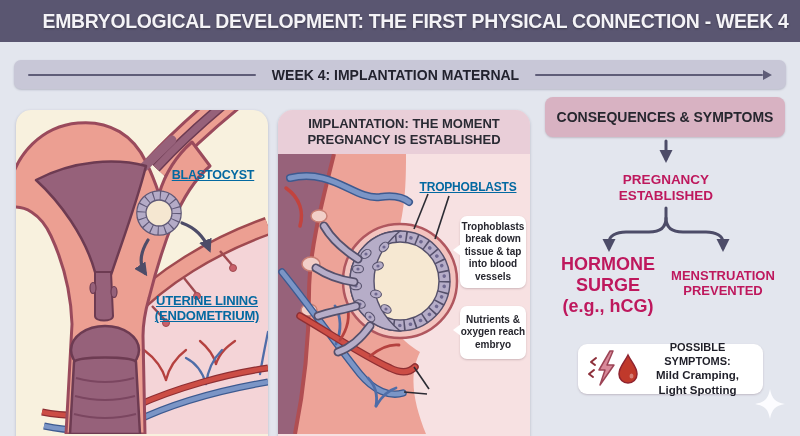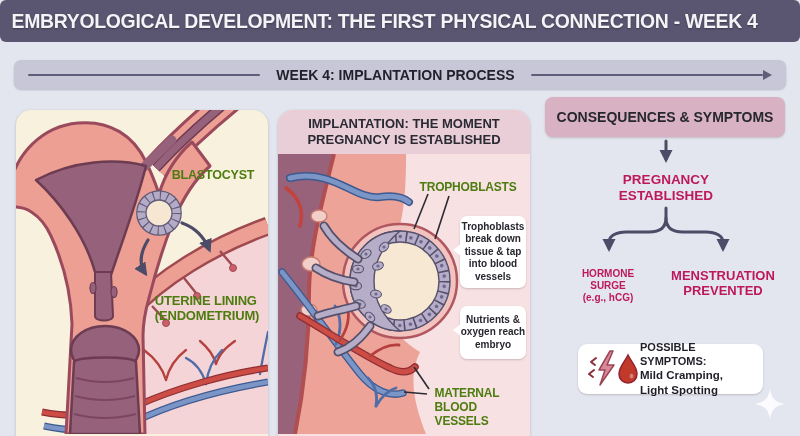--- a/index.html
+++ b/index.html
@@ -1,20 +1,20 @@
 <!DOCTYPE html>
 <html><head>
 <meta charset="utf-8">
 <style>
   html,body{margin:0;padding:0;background:#e3e6ee;}
   .canvas{position:relative;width:800px;height:436px;background:#e3e6ee;overflow:hidden;
           font-family:"Liberation Sans","DejaVu Sans",sans-serif;color:#1f1f29;}
   
   .header{position:absolute;left:0;top:0;width:800px;height:42px;background:#5a5671;
-          display:flex;align-items:center;justify-content:flex-start;border-radius:6px;}
+          display:flex;align-items:center;justify-content:flex-end;}
   .header .title{color:#f4f3f7;font-size:20px;font-weight:700;letter-spacing:-0.3px;
           white-space:nowrap;transform:scaleX(0.97);text-shadow:0 1px 2px rgba(0,0,0,.35);}
   
   .banner{position:absolute;left:14px;right:14px;top:60px;height:29px;background:#c8c7d7;
           border-radius:7px;display:flex;align-items:center;padding:0 14px;
           box-shadow:0 1px 2px rgba(60,60,90,.25);}
   .banner-line{flex:1;height:2px;background:#5f5d78;border-radius:1px;}
   .banner-label{margin:0 16px;font-size:14px;font-weight:700;color:#22222e;white-space:nowrap;}
   .banner-arrowhead{width:0;height:0;border-left:9px solid #5f5d78;
           border-top:5px solid transparent;border-bottom:5px solid transparent;}
@@ -23,63 +23,63 @@
          box-shadow:0 1px 3px rgba(60,60,90,.28);}
   .panel-left{left:16px;width:252px;background:#f8f1de;}
   .panel-mid{left:278px;width:252px;background:#f7e1e2;}
   .mid-header{position:absolute;left:0;top:0;width:252px;height:44px;background:#e9ced8;
           display:flex;align-items:center;justify-content:center;text-align:center;
           font-size:13px;line-height:1.25;color:#2a2a33;padding:0 8px;box-sizing:border-box;}
   .t-strong{font-weight:700;}
   .t-rest{font-weight:600;white-space:pre-line;}
   .illus{position:absolute;left:0;top:0;}
   .ml{white-space:pre-line;}
-  .diagram-label{position:absolute;font-weight:700;color:#4d7c0f;text-align:left;
-          transform:translateX(-50%);line-height:1.18;letter-spacing:-0.2px;}
+  .diagram-label{position:absolute;font-weight:700;color:#0369a1;text-align:center;
+          transform:translateX(-50%);line-height:1.18;letter-spacing:-0.2px;text-decoration:underline;}
   .callout{position:absolute;background:#ffffff;border-radius:7px;color:#26262e;
           font-size:10px;font-weight:700;line-height:1.25;text-align:center;
           display:flex;align-items:center;justify-content:center;
           box-shadow:0 1px 2px rgba(90,60,70,.25);}
   .callout::before{content:"";position:absolute;left:-7px;
           border-top:6px solid transparent;border-bottom:6px solid transparent;
           border-right:8px solid #ffffff;}
   .callout.c1{left:182px;top:106px;width:66px;height:72px;}
   .callout.c1::before{top:28px;}
   .callout.c2{left:182px;top:196px;width:66px;height:53px;text-align:center;}
   .callout.c2::before{top:18px;}
   
   .flow{position:absolute;left:538px;top:96px;width:252px;height:324px;}
   .flow-header{position:absolute;left:7px;top:1px;width:240px;height:40px;background:#d8b2c2;
           border-radius:8px;display:flex;align-items:center;justify-content:center;
           font-size:14px;font-weight:700;color:#26262e;box-shadow:0 1px 2px rgba(90,60,80,.25);}
   .flow-node{position:absolute;transform:translateX(-50%);text-align:center;font-weight:700;
           color:#be185d;line-height:1.18;}
   .node-pregnancy{left:128px;top:76px;font-size:13.5px;}
-  .node-hormone{left:70px;top:172px;font-size:10px;}
+  .node-hormone{left:70px;top:158px;font-size:18px;}
   .node-menstruation{left:185px;top:172px;font-size:13px;}
   .symptoms-box{position:absolute;left:40px;top:248px;width:185px;height:50px;background:#ffffff;
           border-radius:9px;display:flex;align-items:center;padding:0 8px;box-sizing:border-box;
           box-shadow:0 1px 2px rgba(90,60,80,.25);}
-  .symptoms-text{flex:1;text-align:left;line-height:1.25;color:#1f1f29;}
+  .symptoms-text{flex:1;text-align:center;line-height:1.25;color:#1f1f29;}
   .symptoms-title{font-size:11px;font-weight:700;}
   .symptoms-items{font-size:11.5px;font-weight:700;}
   .sparkle{position:absolute;left:216px;top:292px;}
 </style>
 </head>
 <body>
 
 <div class="canvas">
 
   <div class="header">
     <div class="title">EMBRYOLOGICAL DEVELOPMENT: THE FIRST PHYSICAL CONNECTION - WEEK 4</div>
   </div>
 
   <div class="banner">
     <div class="banner-line"></div>
-    <div class="banner-label">WEEK 4: IMPLANTATION PROCESS</div>
+    <div class="banner-label">WEEK 4: IMPLANTATION MATERNAL</div>
     <div class="banner-line"></div>
     <div class="banner-arrowhead"></div>
   </div>
 
   <div class="panel panel-left">
     <svg class="illus" width="252" height="324" viewBox="0 0 252 324">
       <defs>
         <marker id="ahL" viewBox="0 0 10 10" refX="7" refY="5" markerWidth="4.2" markerHeight="4.2" orient="auto">
           <path d="M0,0 L10,5 L0,10 Z" fill="#4d4c68"></path>
         </marker>
@@ -265,22 +265,20 @@
     </svg>
     <div class="diagram-label" style="left:190px;top:70px;font-size:12px;">TROPHOBLASTS</div>
     <div class="callout c1 ml">Trophoblasts
 break down
 tissue &amp; tap
 into blood
 vessels</div>
     <div class="callout c2 ml">Nutrients &amp;
 oxygen reach
 embryo</div>
-    <div class="diagram-label ml" style="left:189px;top:276px;font-size:12px;">MATERNAL
-BLOOD VESSELS</div>
   </div>
 
   <div class="flow">
     <div class="flow-header">CONSEQUENCES &amp; SYMPTOMS</div>
     <svg class="illus" width="252" height="324" viewBox="0 0 252 324">
       <defs>
         <marker id="ahR" viewBox="0 0 10 10" refX="7" refY="5" markerWidth="4.4" markerHeight="4.4" orient="auto">
           <path d="M0,0 L10,5 L0,10 Z" fill="#4d4c68"></path>
         </marker>
       </defs>

